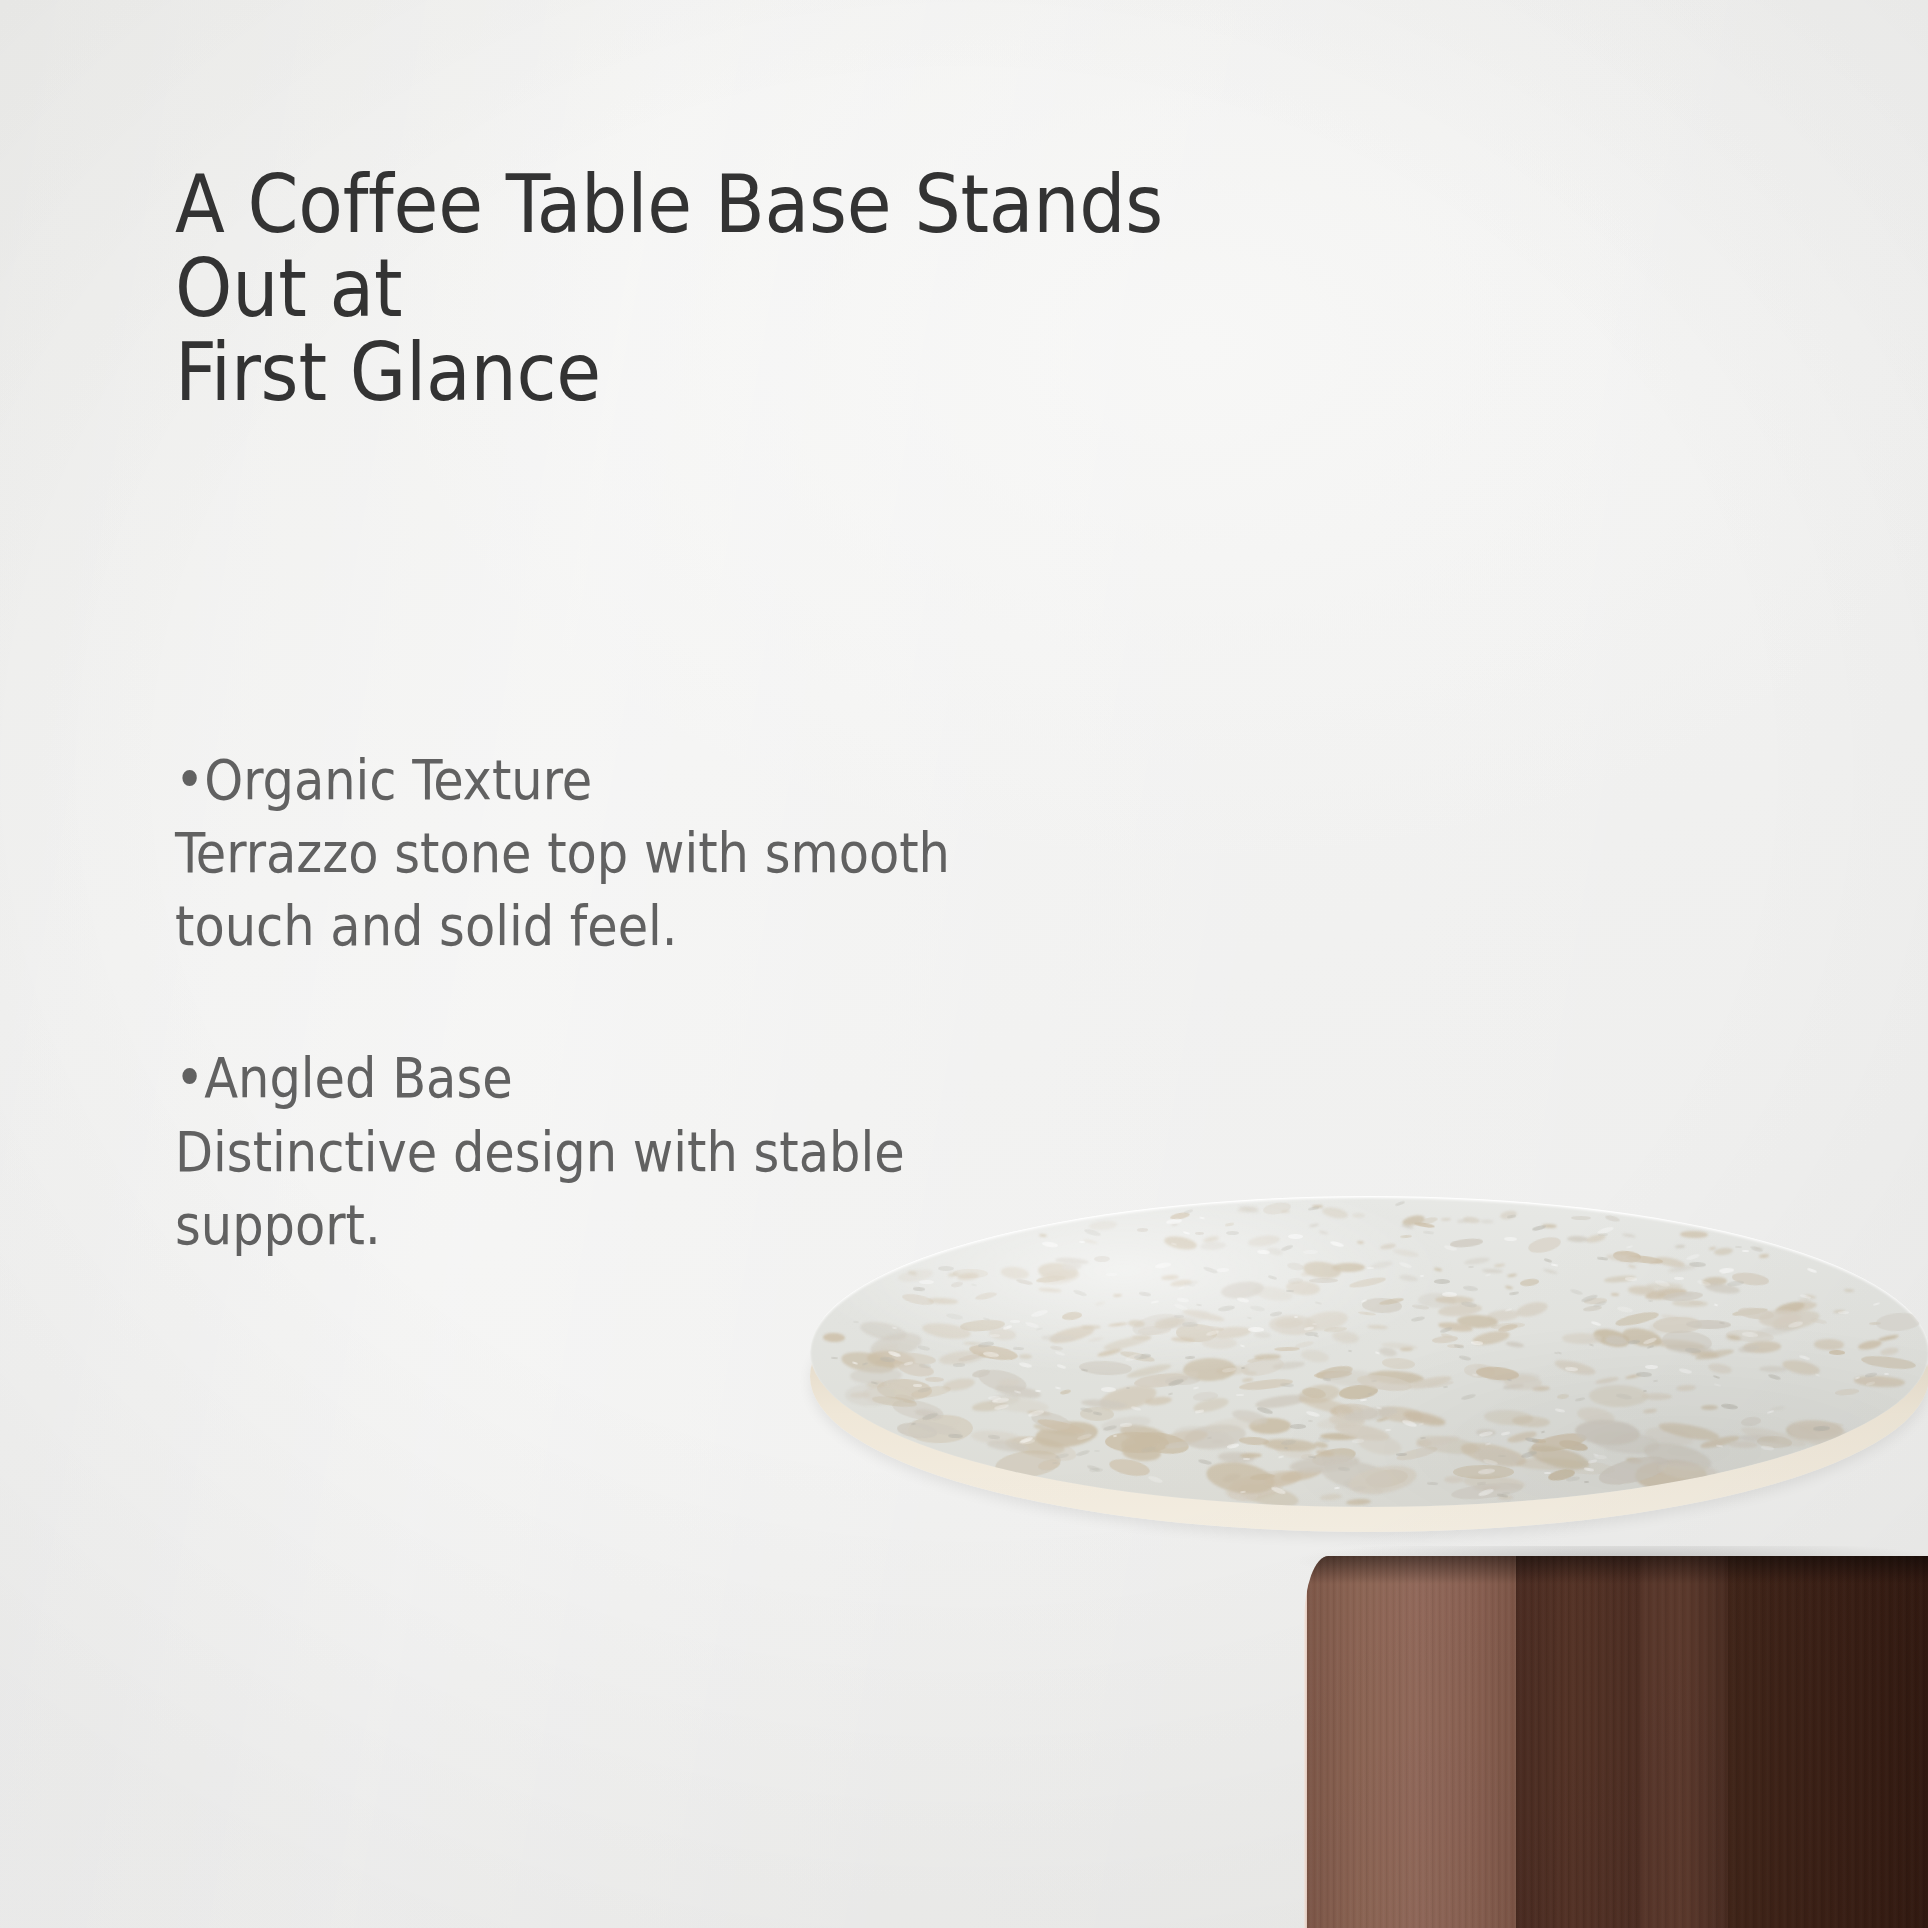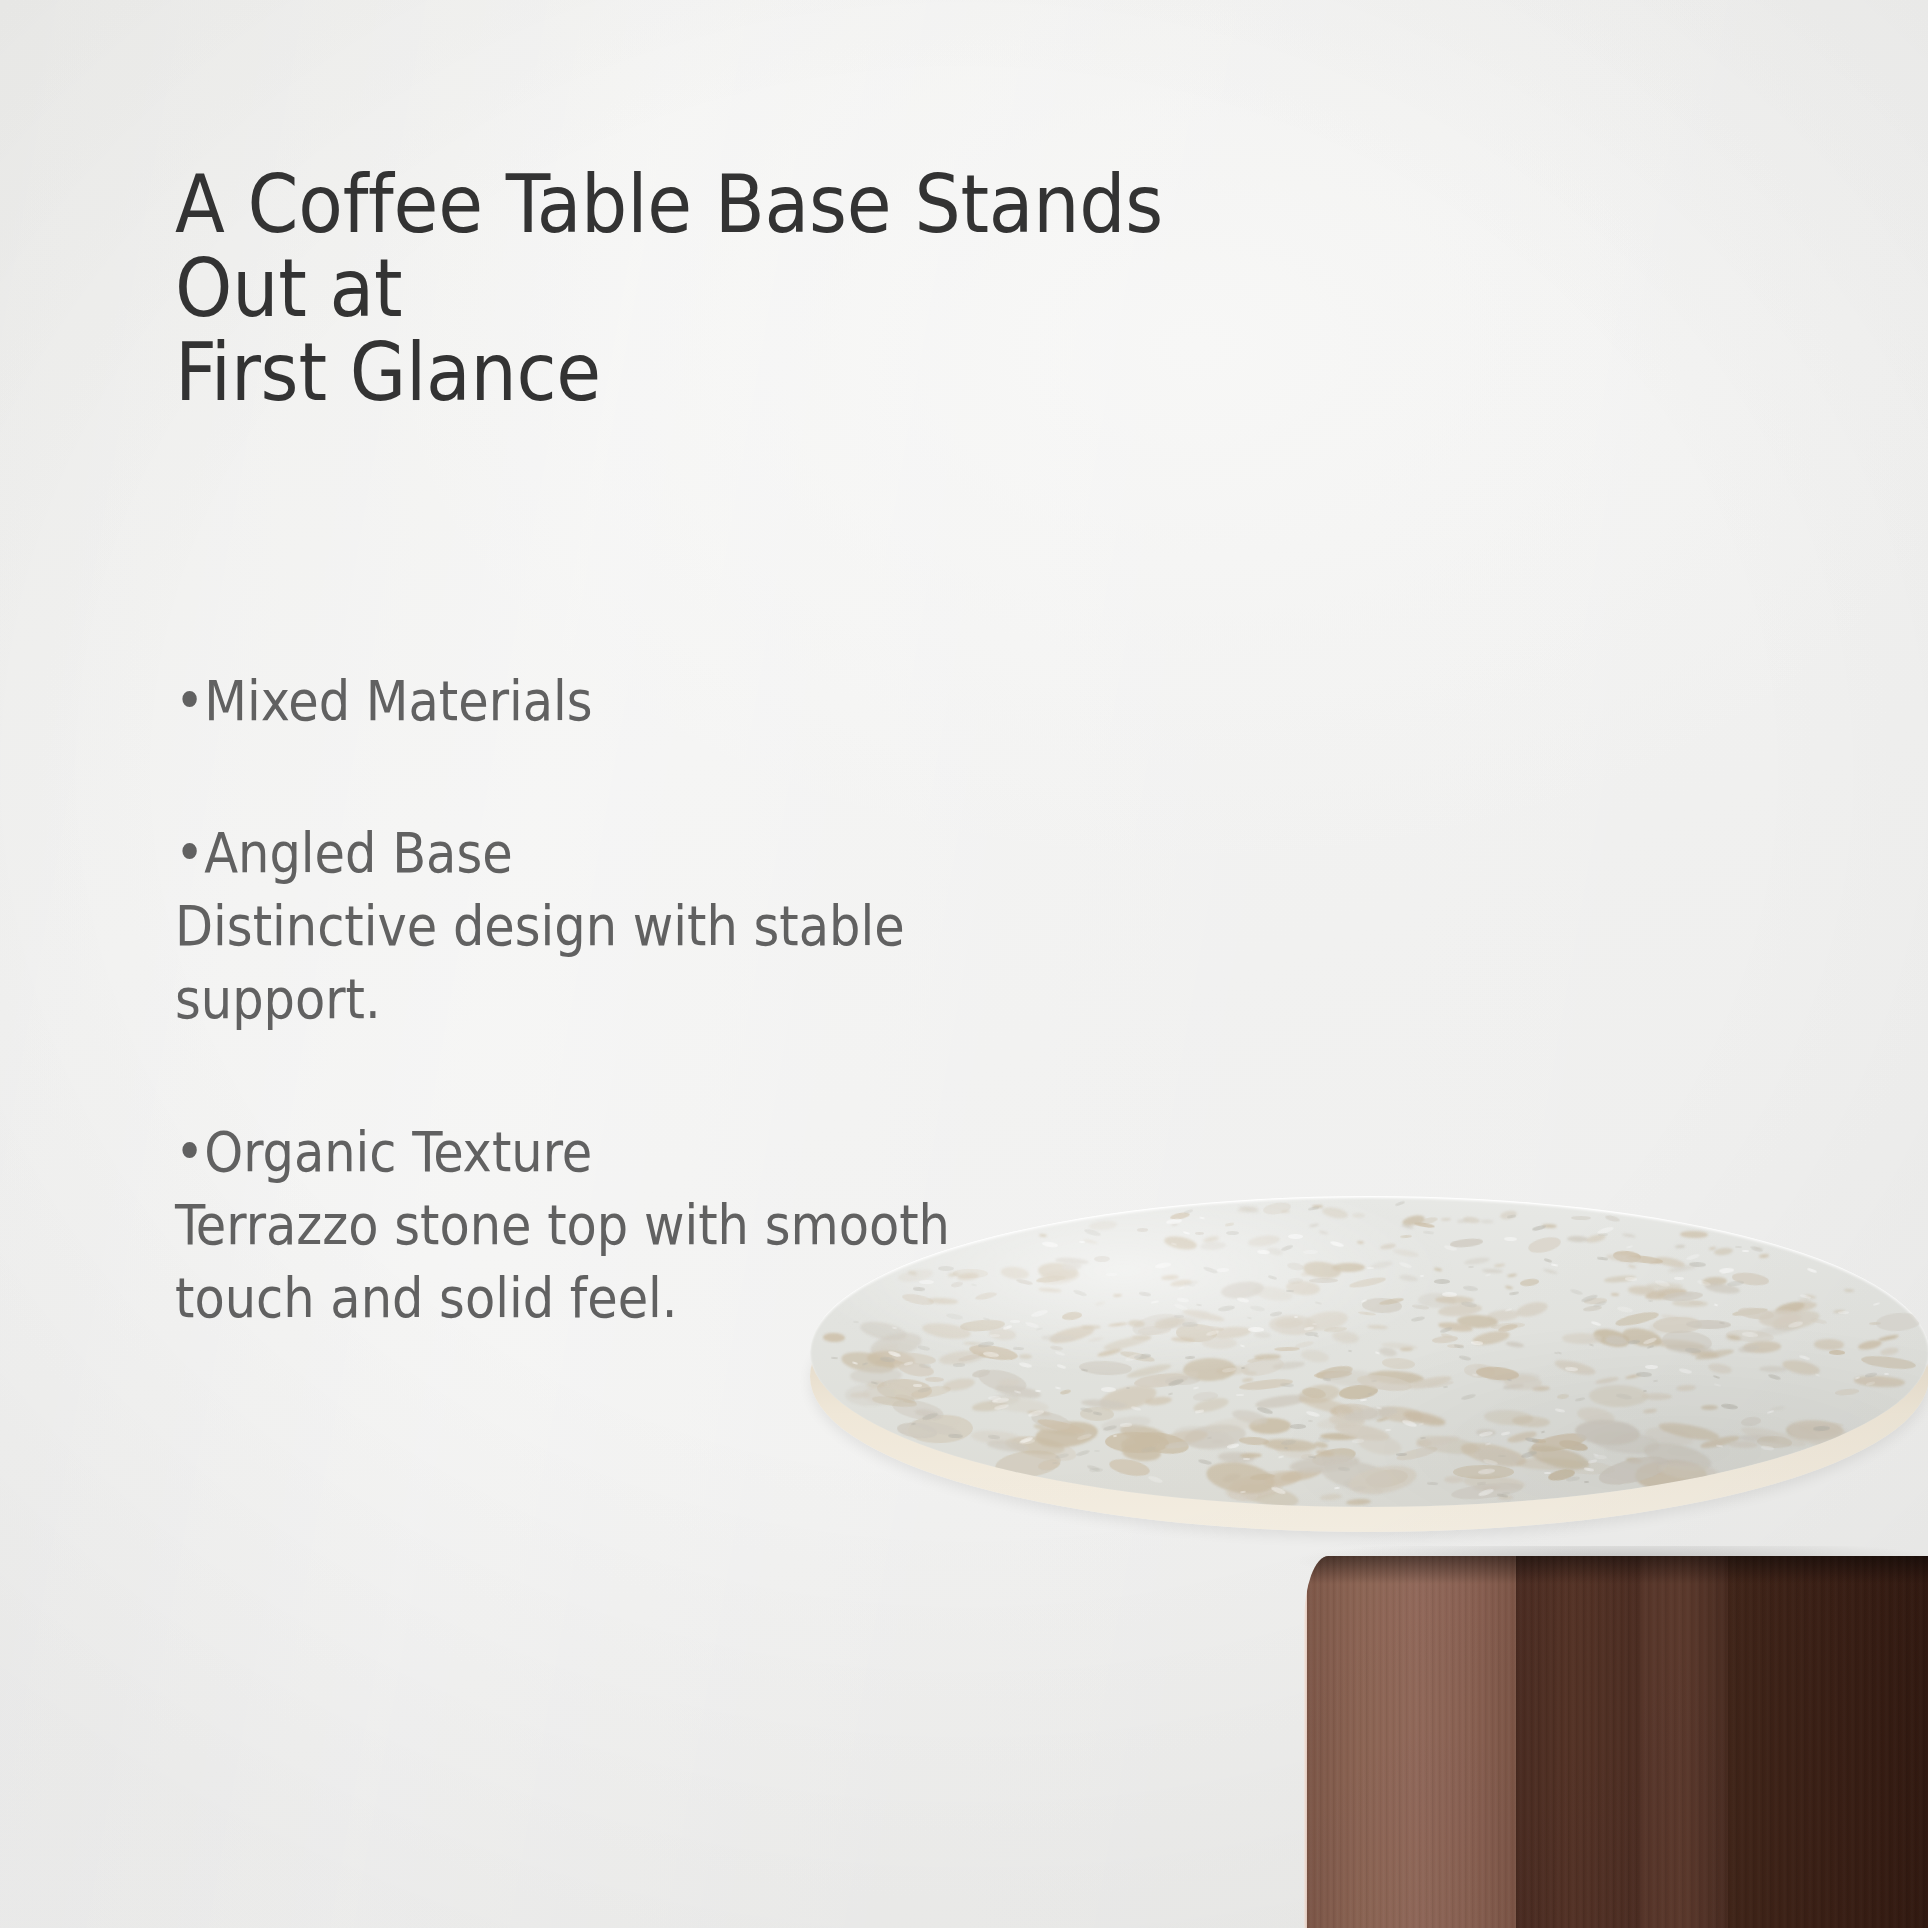--- a/index.html
+++ b/index.html
@@ -942,32 +942,31 @@
   <div class="wall-vignette"></div>
 
   <div class="copy">
 
     <h1 class="headline">A Coffee Table Base Stands Out at
 First Glance</h1>
 
     <div class="bullets">
 
       <div class="bullet-group">
-        <p class="bullet-title">•Mixed Materials</p>
+      </div>
+
+      <div class="bullet-group">
+        <p class="bullet-title">•Organic Texture</p>
+        <p class="bullet-body">Terrazzo stone top with smooth
+touch and solid feel.</p>
       </div>
 
       <div class="bullet-group">
         <p class="bullet-title">•Angled Base</p>
         <p class="bullet-body">Distinctive design with stable
 support.</p>
       </div>
 
-      <div class="bullet-group">
-        <p class="bullet-title">•Organic Texture</p>
-        <p class="bullet-body">Terrazzo stone top with smooth
-touch and solid feel.</p>
-      </div>
-
     </div>
   </div>
 
 </div>
 
 
 </body></html>

